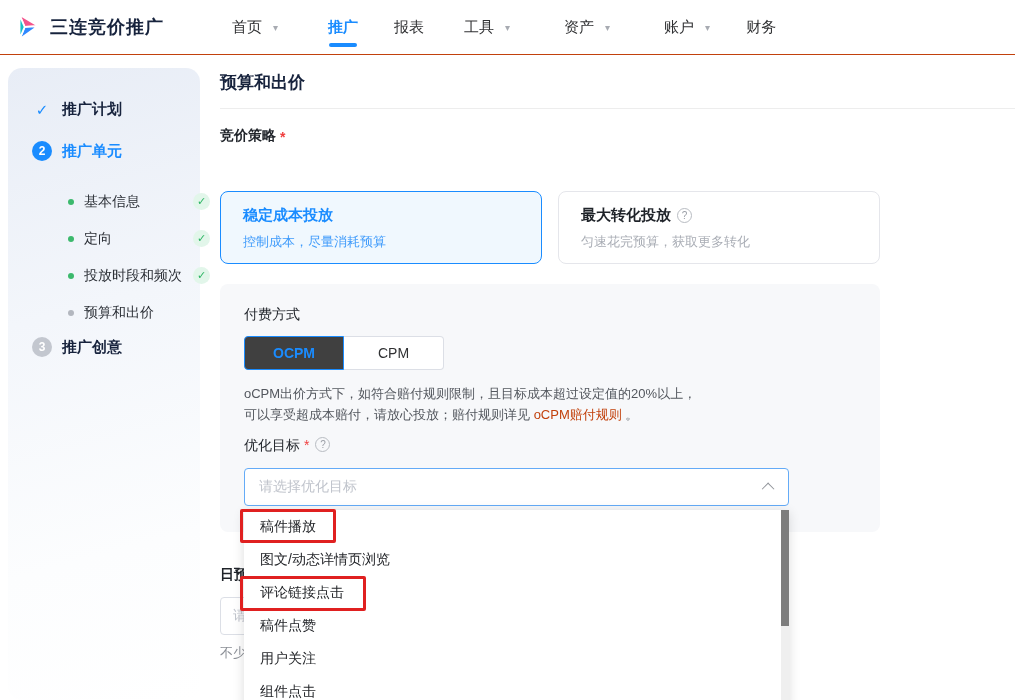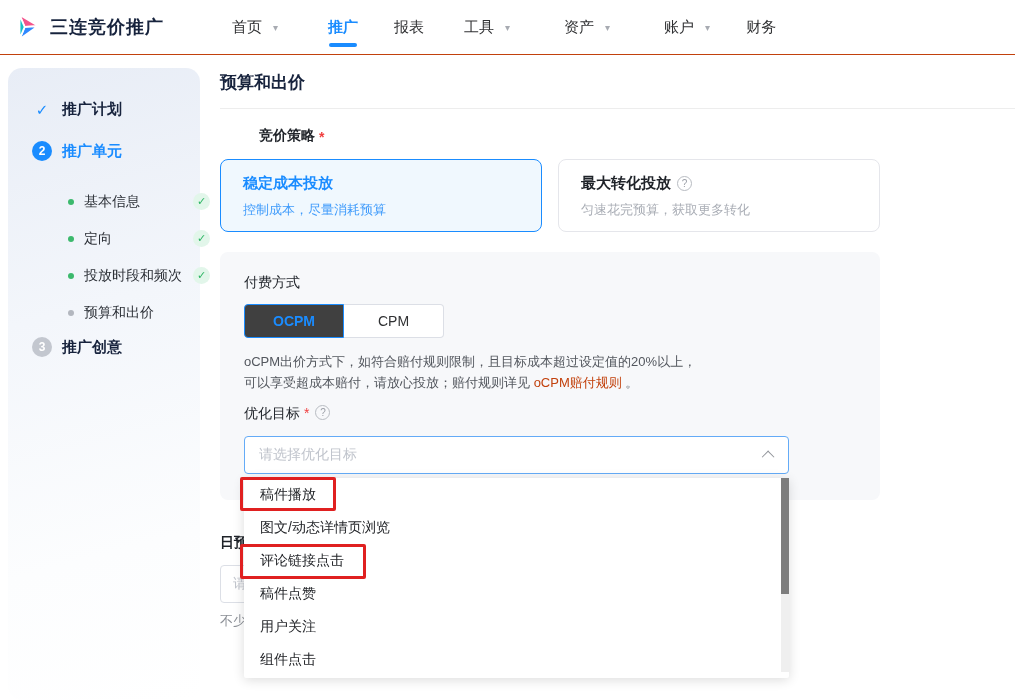--- a/index.html
+++ b/index.html
@@ -36,27 +36,27 @@
   .dot { width:6px; height:6px; border-radius:50%; background:#3cb96d; margin-right:10px; }
   .dot.gray { background:#b3b7bf; }
   .sub-label { font-size:14px; color:#2b2f36; }
   .check-badge { width:17px; height:17px; border-radius:50%; background:#e2f6ea; color:#2cb563; font-size:11px; font-weight:700;
     display:flex; align-items:center; justify-content:center; }
 
   
   .main { flex:1; padding:0 0 0 20px; position:relative; }
   .page-title { font-size:17px; font-weight:700; color:#17233d; padding:16px 0 14px 0; }
   .title-divider { height:1px; background:#ededed; margin-right:0; }
-  .field-label { font-size:14px; font-weight:700; color:#1f2329; margin-top:18px; display:flex; align-items:flex-end;margin-left:39px; }
+  .field-label { font-size:14px; font-weight:700; color:#1f2329; margin-top:18px; display:flex; align-items:flex-end; }
   .req { color:#f03e3e; margin-left:4px; font-size:14px; }
   .help-icon { width:15px; height:15px; border-radius:50%; border:1px solid #b8bcc2; color:#9a9ea6; font-size:10px;
     display:inline-flex; align-items:center; justify-content:center; margin-left:6px; font-weight:400; }
 
   .cards { display:flex; gap:16px; margin-top:14px; width:660px; }
-  .strategy-card { flex:1; height:73px; border-radius:8px; border:1px solid #e5e6eb; background:#fff; padding:14px 22px; cursor:pointer; }
+  .strategy-card { flex:1; height:73px; border-radius:8px; border:1px solid #e5e6eb; background:#fff; padding:14px 22px; cursor:pointer;margin-top:32px; }
   .strategy-card.selected { border:1.5px solid #1a8cff; background:#f0f8fe; }
   .card-title { font-size:15px; font-weight:700; color:#1f2329; display:flex; align-items:center; }
   .strategy-card.selected .card-title { color:#1a8cff; }
   .card-sub { font-size:13px; color:#a9adb5; margin-top:8px; }
   .strategy-card.selected .card-sub { color:#3f9bfb; }
 
   .gray-panel { width:660px; margin-top:20px; background:#f7f8fa; border-radius:8px; padding:22px 24px 26px 24px; }
   .panel-label { font-size:14px; color:#1f2329; }
   .segmented { display:flex; margin-top:12px; width:200px; border-radius:4px; }
   .seg-btn { width:100px; height:34px; display:flex; align-items:center; justify-content:center;

